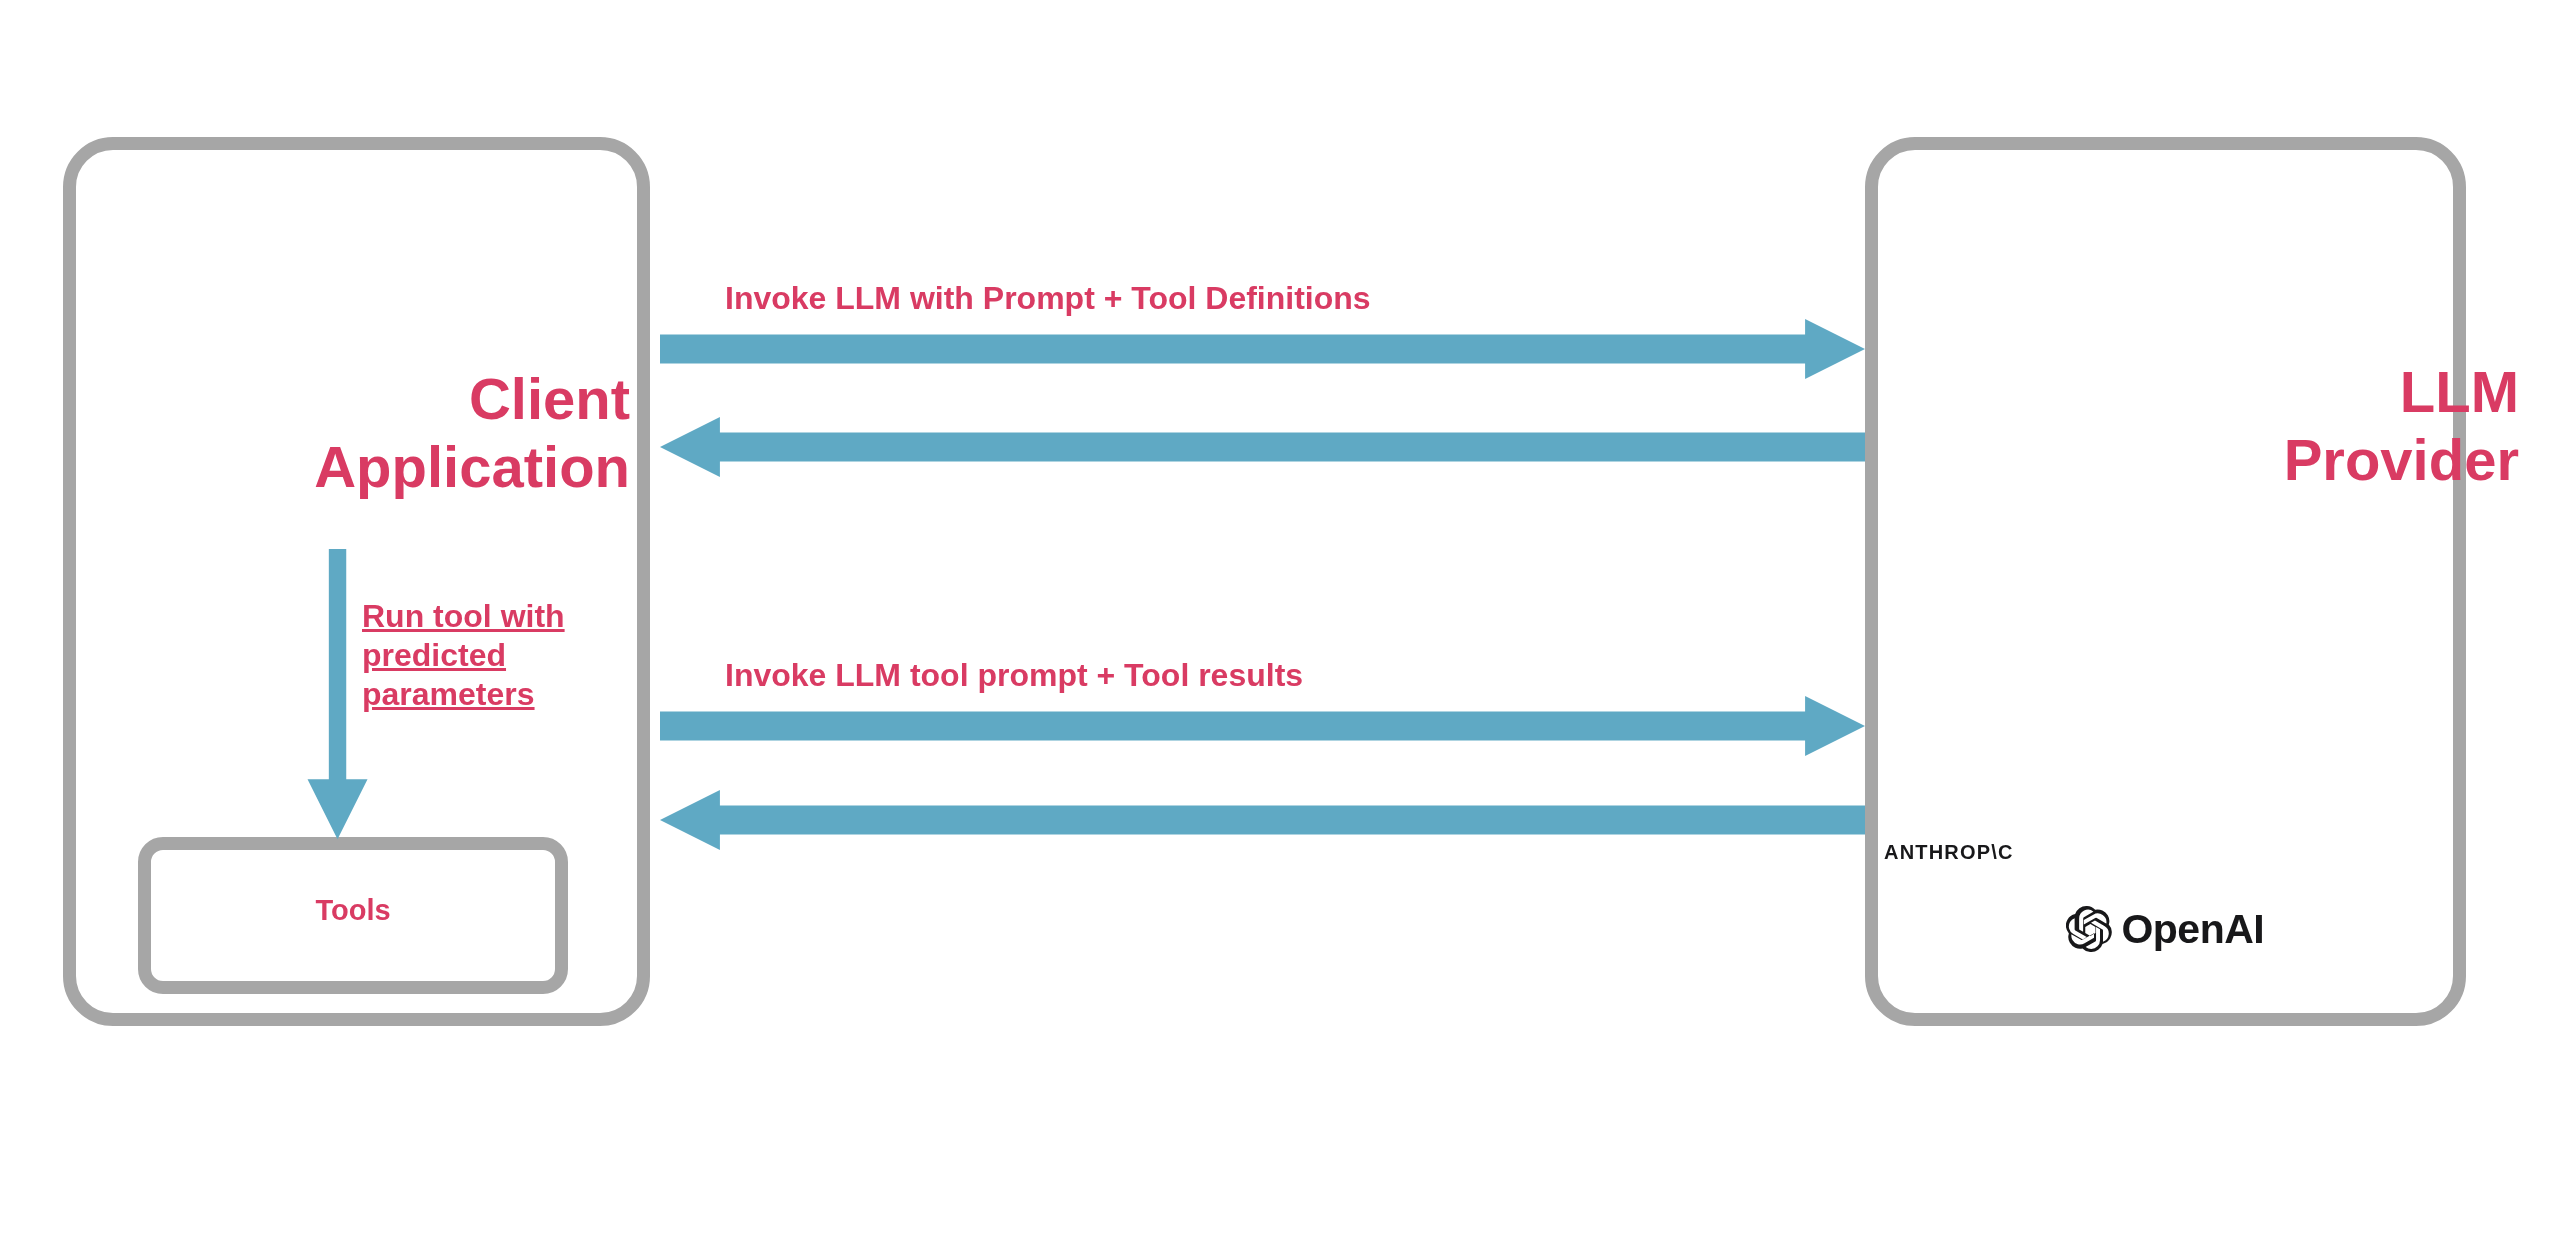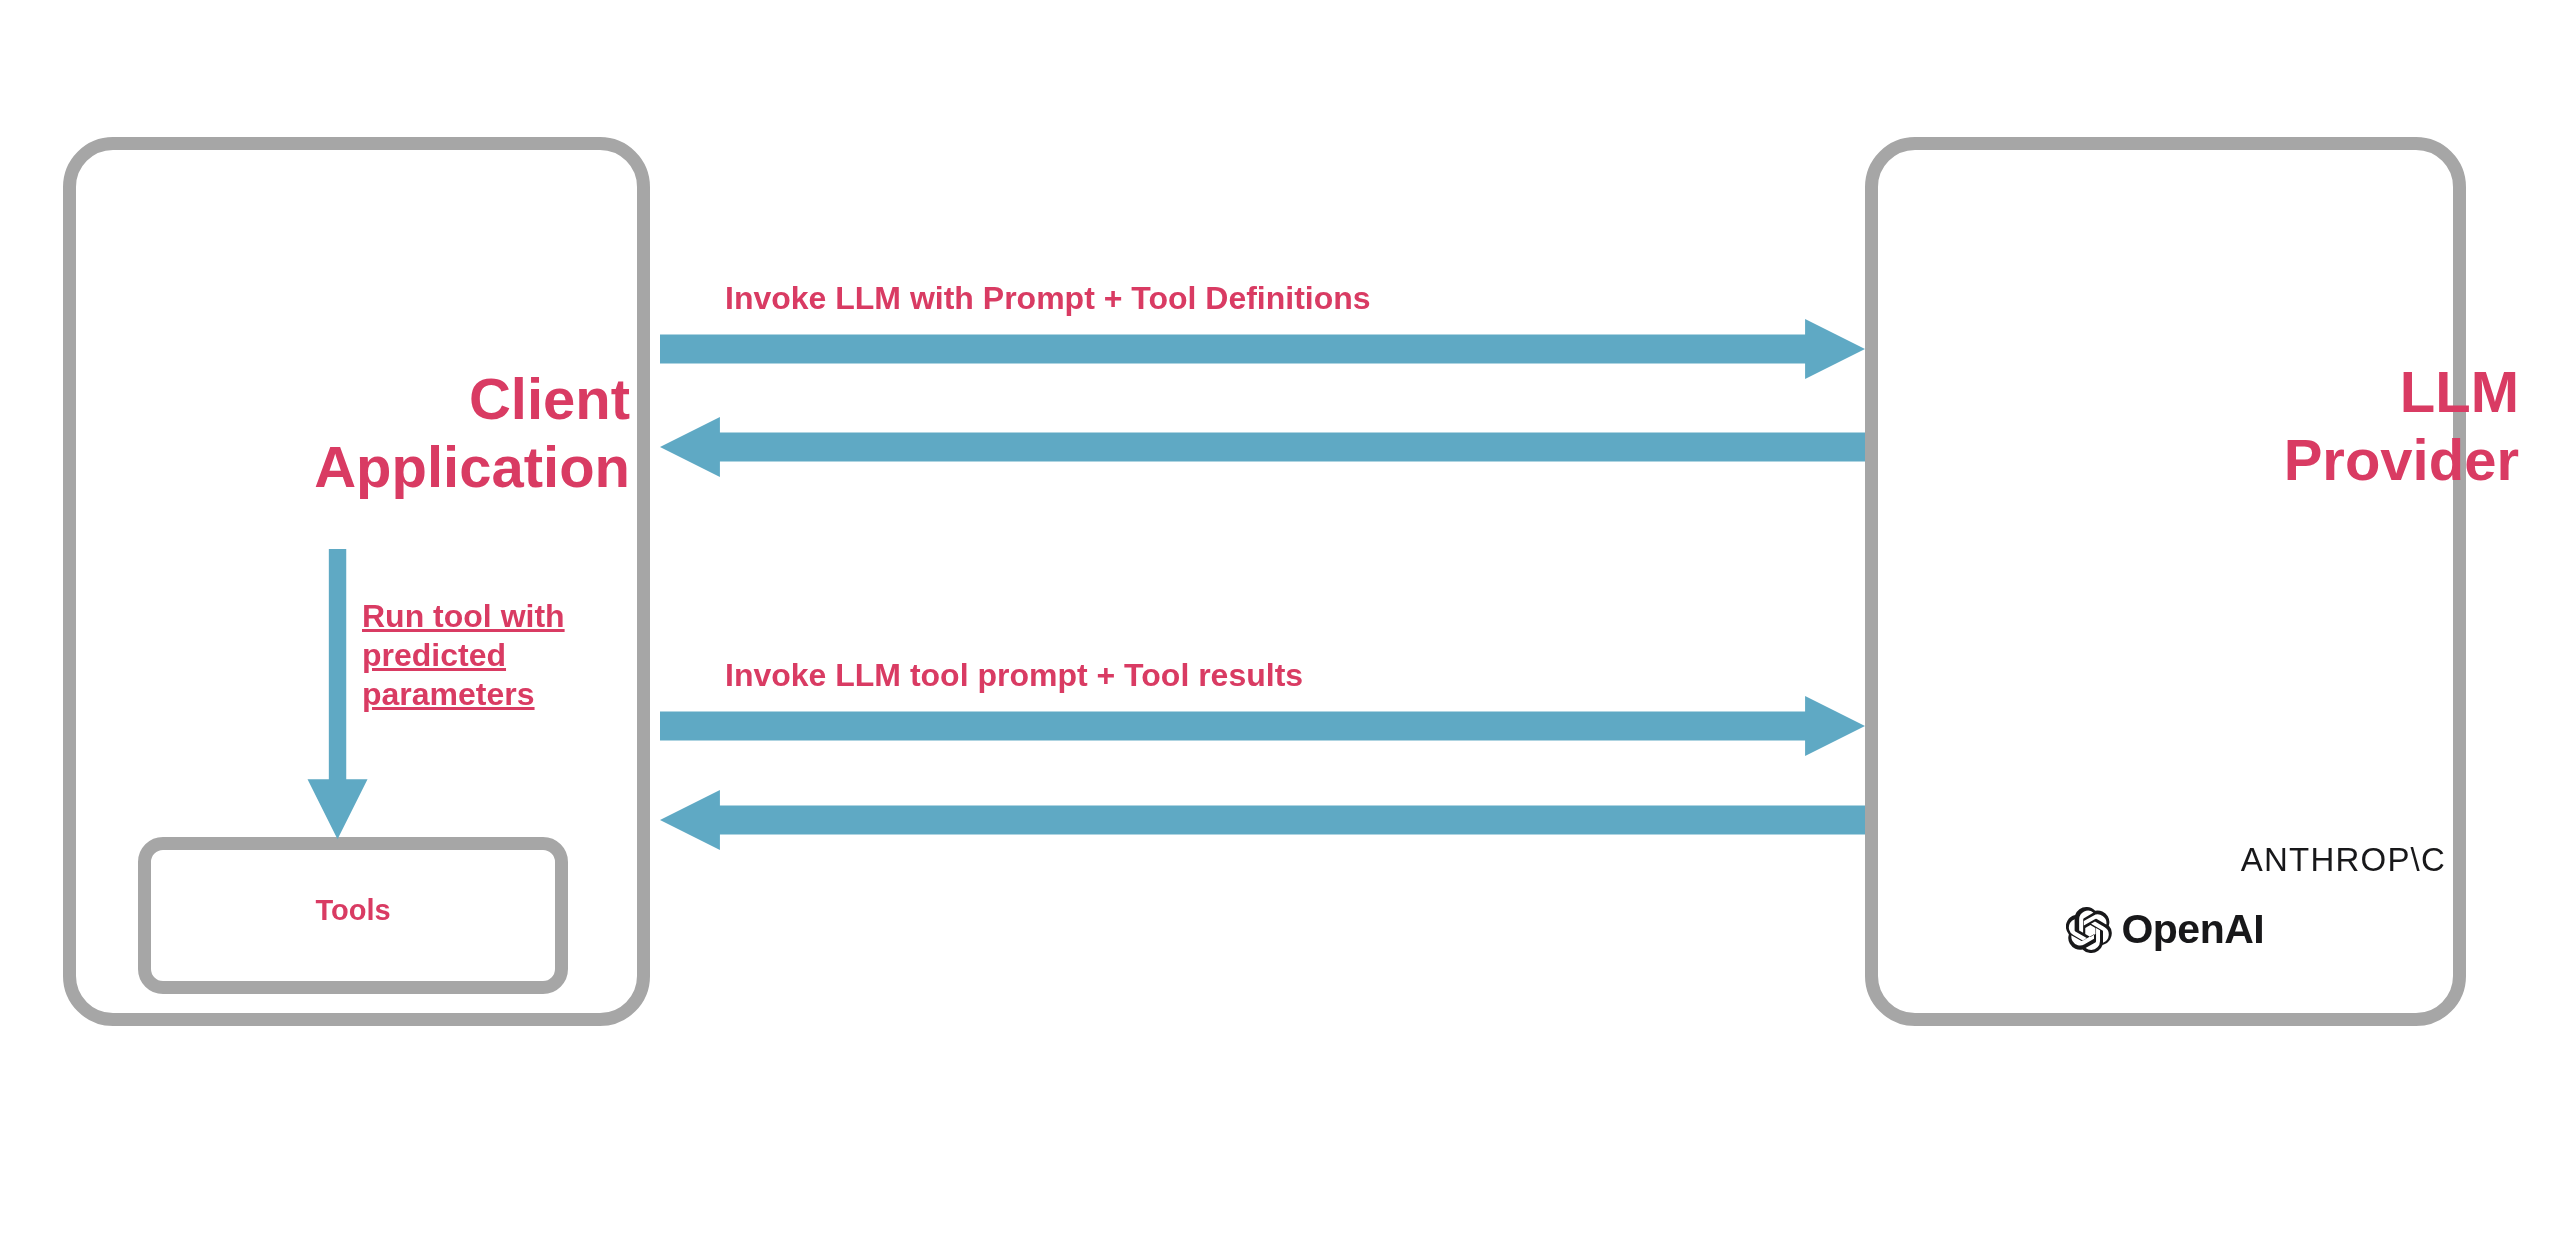--- a/index.html
+++ b/index.html
@@ -91,33 +91,33 @@
     overflow: visible;
   }
   .arrow-shape {
     fill: #5fa9c4;
   }
   #logo-anthropic {
     position: absolute;
     left: 1884px;
     top: 841px;
     width: 562px;
-    text-align: right;
+    text-align: left;
     color: #18181a;
-    font-size: 33px;
-    font-weight: normal;
+    font-size: 20px;
+    font-weight: bold;
     letter-spacing: 1.2px;
   }
   #logo-openai-row {
     position: absolute;
     left: 1884px;
     top: 906px;
     width: 562px;
     display: flex;
-    align-items: center;
+    align-items: flex-start;
     justify-content: center;
     gap: 9.7px;
   }
   #logo-openai-mark { display: block; }
   #logo-openai-text {
     color: #18181a;
     font-size: 41px;
     font-weight: bold;
     letter-spacing: -0.5px;
   }

